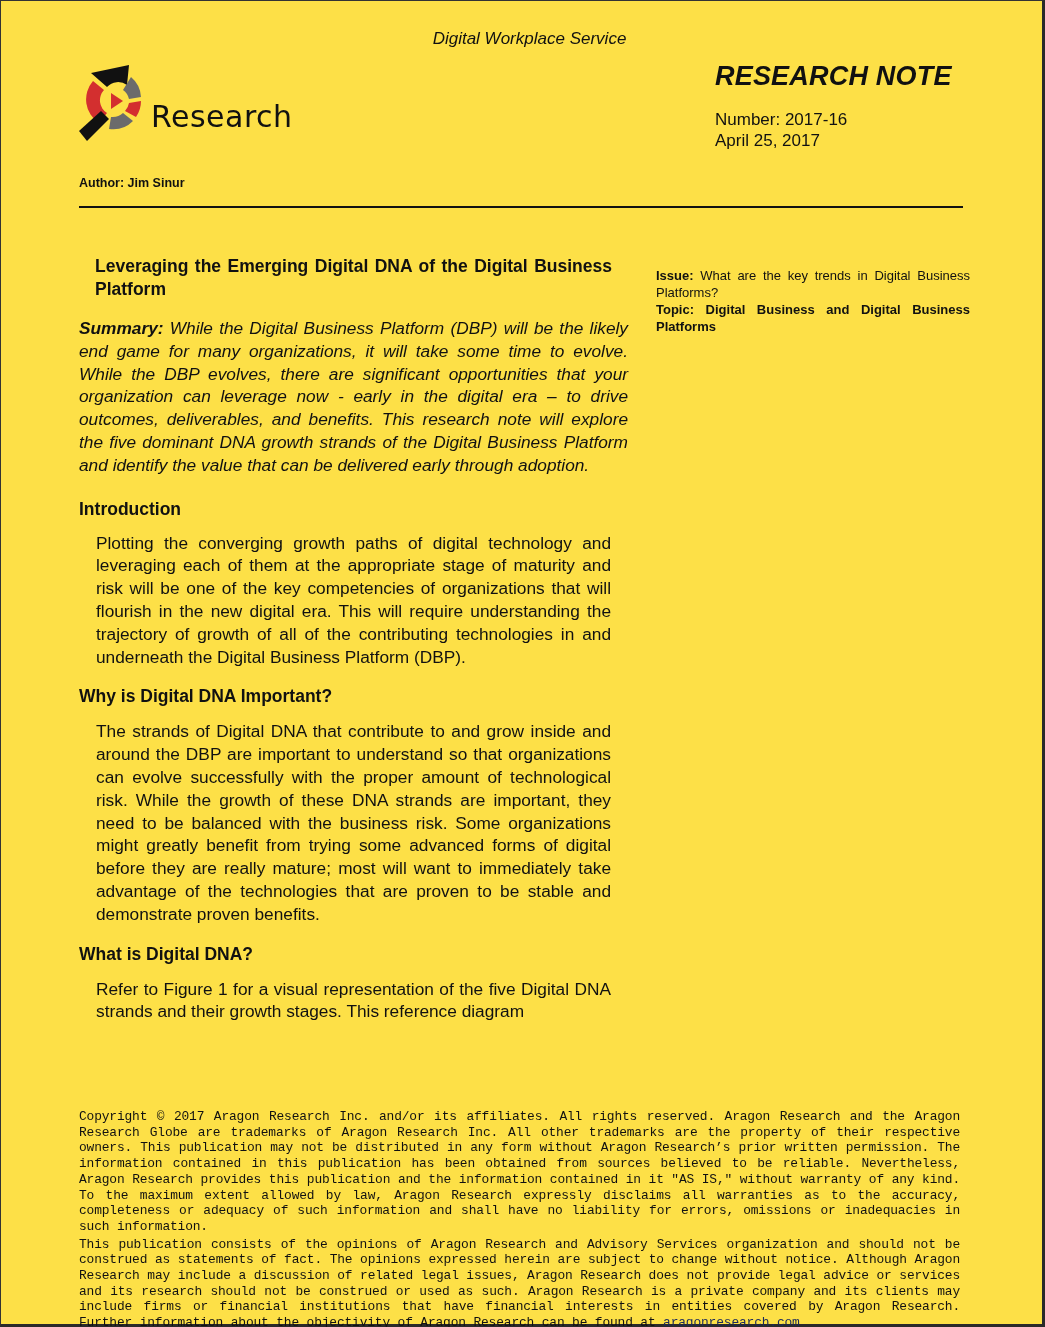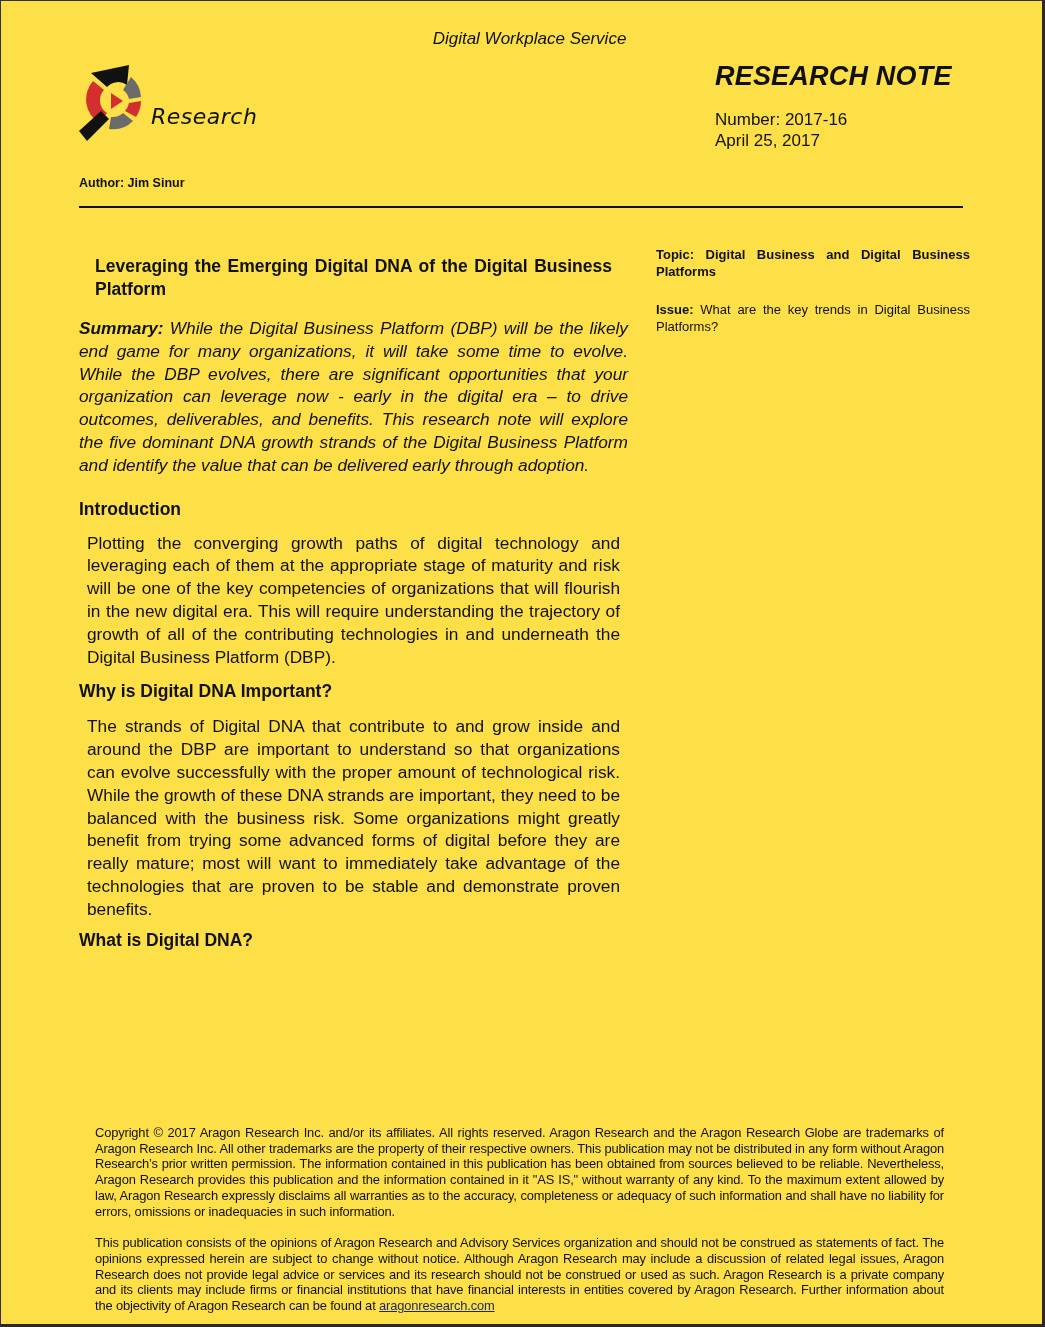--- a/index.html
+++ b/index.html
@@ -8,37 +8,37 @@
   .page { position:absolute; left:0; top:0; width:1041px; height:1323px;
           border-top:1px solid #333; border-left:1px solid #333;
           border-right:3px solid #2a2a2a; border-bottom:3px solid #2a2a2a;
           background:#fde047; box-sizing:content-box; }
   .service { position:absolute; left:0; width:1057px; top:28px; text-align:center;
              font-style:italic; font-size:17px; color:#111; }
   .logo { position:absolute; left:78px; top:62px; width:260px; height:80px; }
   .logo svg { position:absolute; left:0; top:0; }
   .logo .w1 { position:absolute; left:72px; top:-3px; font-size:42px; color:#d32f2f;
               letter-spacing:1px; font-family:"DejaVu Sans", sans-serif; font-weight:normal; line-height:48px;}
-  .logo .w2 { position:absolute; left:72px; top:34px; font-size:22px; color:#111;
-              letter-spacing:0.5px; font-family:"DejaVu Sans", sans-serif; line-height:40px;font-style:italic;}
+  .logo .w2 { position:absolute; left:72px; top:34px; font-size:30px; color:#111;
+              letter-spacing:0.5px; font-family:"DejaVu Sans", sans-serif; line-height:40px;}
   .rn-title { position:absolute; left:714px; top:60px; font-size:27px; font-weight:bold; color:#111; letter-spacing:0.2px;font-style:italic;}
   .rn-meta { position:absolute; left:714px; top:108px; font-size:17px; line-height:21px; color:#111; }
   .author { position:absolute; left:78px; top:175px; font-size:12.5px; font-weight:bold; }
   .rule { position:absolute; left:78px; top:205px; width:884px; height:2px; background:#111; }
   .main { position:absolute; left:78px; top:238px; width:549px; }
   .title { font-size:17.5px; font-weight:bold; line-height:23px; text-align:justify; text-align-last:left; margin:16px; }
   .summary { font-size:17.3px; line-height:22.8px; font-style:italic; text-align:justify; margin:13px 0 0 0; }
   .summary b { font-style:italic; }
   h3 { font-size:17.5px; font-weight:bold; margin:0; line-height:22px; }
-  p.body { font-size:17.3px; line-height:22.8px; text-align:justify; margin:8px; }
+  p.body { font-size:17.3px; line-height:22.8px; text-align:justify; margin:17px; }
   .side { position:absolute; left:655px; top:245px; width:314px; font-size:13px; line-height:17px; }
   .side p { margin:0; text-align:justify; }
   .footer { position:absolute; left:78px; top:1108px; width:881px; font-size:12.9px; line-height:15.7px;
             text-align:justify; color:#111; letter-spacing:-0.15px;}
-  .footer p { margin:16px; }
+  .footer p { margin:0;font-family:Liberation Mono, monospace; }
   .footer a { color:#1b2a5c; text-decoration:underline; }
 </style>
 </head>
 <body>
 
 <div class="page">
 
   <div class="service">Digital Workplace Service</div>
 
   <div class="logo">
@@ -74,25 +74,26 @@
     <h1 class="title">Leveraging the Emerging Digital DNA of the Digital Business Platform</h1>
     <p class="summary"><b>Summary:</b> <span>While the Digital Business Platform (DBP) will be the likely end game for many organizations, it will take some time to evolve. While the DBP evolves, there are significant opportunities that your organization can leverage now - early in the digital era – to drive outcomes, deliverables, and benefits. This research note will explore the five dominant DNA growth strands of the Digital Business Platform and identify the value that can be delivered early through adoption.</span></p>
 
     <h3 style="margin-top:21px">Introduction</h3>
     <p class="body" style="margin-top:12px">Plotting the converging growth paths of digital technology and leveraging each of them at the appropriate stage of maturity and risk will be one of the key competencies of organizations that will flourish in the new digital era. This will require understanding the trajectory of growth of all of the contributing technologies in and underneath the Digital Business Platform (DBP).</p>
 
     <h3 style="margin-top:12px">Why is Digital DNA Important?</h3>
     <p class="body" style="margin-top:13px">The strands of Digital DNA that contribute to and grow inside and around the DBP are important to understand so that organizations can evolve successfully with the proper amount of technological risk. While the growth of these DNA strands are important, they need to be balanced with the business risk. Some organizations might greatly benefit from trying some advanced forms of digital before they are really mature; most will want to immediately take advantage of the technologies that are proven to be stable and demonstrate proven benefits.</p>
 
     <h3 style="margin-top:0">What is Digital DNA?</h3>
+    <p class="body" style="margin-top:13px">Refer to Figure 1 for a visual representation of the five Digital DNA strands and their growth stages. This reference diagram</p>
   </div>
 
   <div class="side">
+    <p style="margin-top:21px;"><b>Issue:</b> <span>What are the key trends in Digital Business Platforms?</span></p>
     <p style="font-weight:bold;"><span>Topic:</span> <span>Digital Business and Digital Business Platforms</span></p>
-    <p style="margin-top:21px;"><b>Issue:</b> <span>What are the key trends in Digital Business Platforms?</span></p>
   </div>
 
   <div class="footer">
     <p>Copyright © 2017 Aragon Research Inc. and/or its affiliates. All rights reserved. Aragon Research and the Aragon Research Globe are trademarks of Aragon Research Inc. All other trademarks are the property of their respective owners. This publication may not be distributed in any form without Aragon Research’s prior written permission. The information contained in this publication has been obtained from sources believed to be reliable. Nevertheless, Aragon Research provides this publication and the information contained in it "AS IS," without warranty of any kind. To the maximum extent allowed by law, Aragon Research expressly disclaims all warranties as to the accuracy, completeness or adequacy of such information and shall have no liability for errors, omissions or inadequacies in such information.</p>
     <p style="margin-top:2px"><span>This publication consists of the opinions of Aragon Research and Advisory Services organization and should not be construed as statements of fact. The opinions expressed herein are subject to change without notice. Although Aragon Research may include a discussion of related legal issues, Aragon Research does not provide legal advice or services and its research should not be construed or used as such. Aragon Research is a private company and its clients may include firms or financial institutions that have financial interests in entities covered by Aragon Research. Further information about the objectivity of Aragon Research can be found at</span> <a href="#">aragonresearch.com</a></p>
   </div>
 
 </div>
 
 </body></html>

